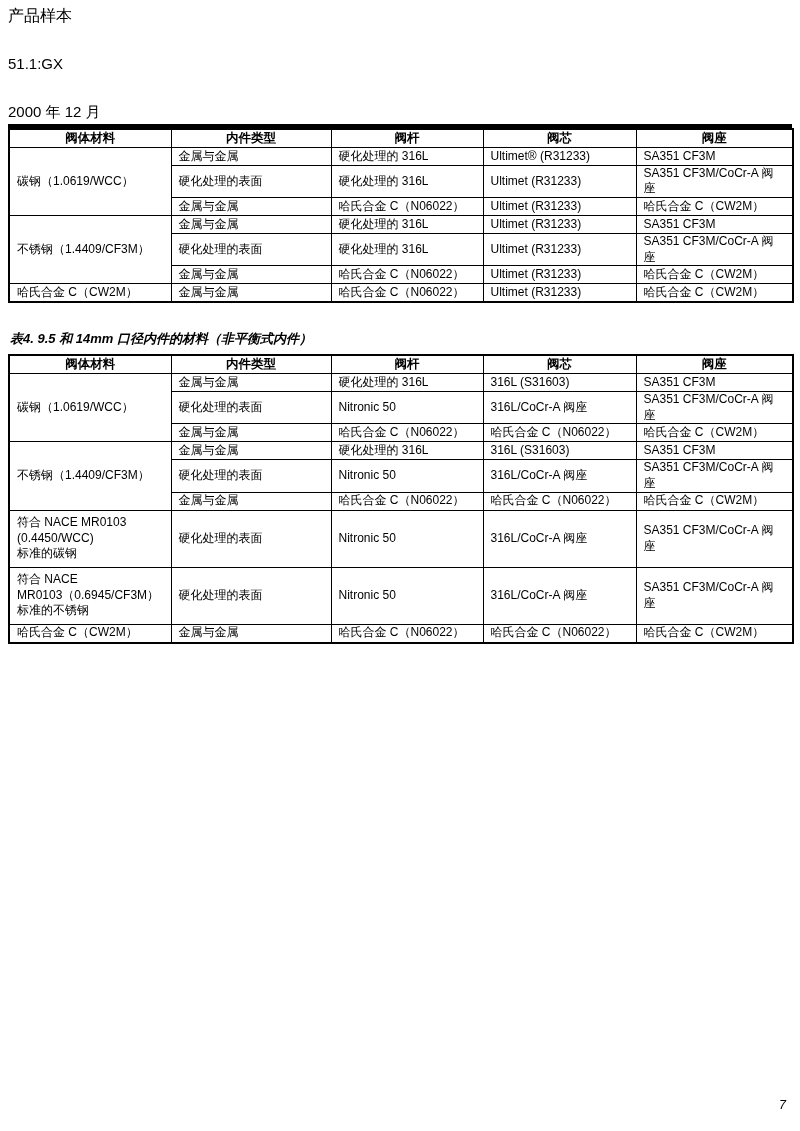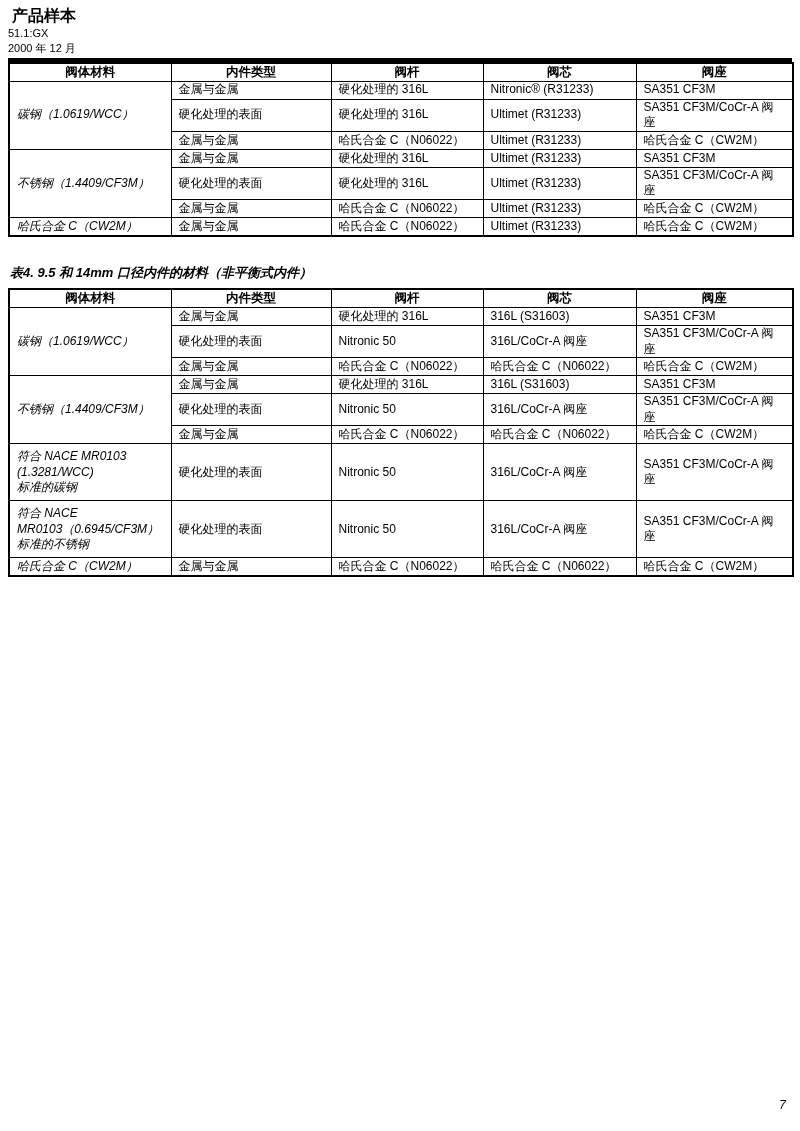--- a/index.html
+++ b/index.html
@@ -5,22 +5,22 @@
   html,body{margin:0;padding:0;background:#fff;}
   body{
     width:800px;height:1131px;position:relative;overflow:hidden;
     font-family:"Liberation Sans","DejaVu Sans",sans-serif;color:#000;
   }
   .page{padding:6px 8px 0 8px;}
 
   
   .masthead{display:flex;justify-content:space-between;align-items:flex-end;}
   .mast-left{line-height:1.28;}
-  .doc-type{font-size:16px;font-weight:bold;text-align:right;}
-  .doc-number,.doc-date{font-size:11px;}
+  .doc-type{font-size:16px;font-weight:normal;}
+  .doc-number,.doc-date{font-size:15px;margin-top:28px;}
   .doc-title{font-size:28px;font-weight:bold;letter-spacing:0.5px;white-space:nowrap;}
   .rule{height:4px;background:#000;margin-top:3px;}
 
   
   .tbl-caption{
     font-size:13px;font-weight:bold;font-style:italic;
     margin:27px 0 6px 2px;
   }
   .tbl-caption.second{}
 
@@ -30,21 +30,21 @@
     border:2px solid #000;font-size:12px;
   }
   table.mat th,table.mat td{
     border:1px solid #000;padding:0 7px;vertical-align:middle;
     overflow:hidden;
   }
   table.mat th{
     height:17px;font-size:12.5px;font-weight:bold;text-align:center;padding:0 12px;
   }
   table.mat td{height:17px;line-height:1.3;}
-  td.mat-cell{white-space:pre-line;line-height:1.45;font-style:italic;}
+  td.mat-cell{white-space:pre-line;line-height:1.45;}
   td.mat-indent{padding-left:40px;}
   tr.tall td{height:56px;}
   .c-material{width:162px;}
   .c-type{width:160px;}
   .c-stem{width:152px;}
   .c-plug{width:153px;}
   .c-seat{width:157px;}
 
   
   .page-number{
@@ -82,21 +82,21 @@
         <th>阀杆</th>
         <th>阀芯</th>
         <th>阀座</th>
       </tr>
     </thead>
     <tbody>
       <tr>
         <td rowspan="3" class="mat-cell mat-indent">碳钢（1.0619/WCC）</td>
         <td>金属与金属</td>
         <td>硬化处理的 316L</td>
-        <td>Nitronic® (R31233)</td>
+        <td>Ultimet® (R31233)</td>
         <td>SA351 CF3M</td>
       </tr>
       <tr>
         <td>硬化处理的表面</td>
         <td>硬化处理的 316L</td>
         <td>Ultimet (R31233)</td>
         <td>SA351 CF3M/CoCr-A 阀座</td>
       </tr>
       <tr>
         <td>金属与金属</td>
@@ -186,21 +186,21 @@
         <td>SA351 CF3M/CoCr-A 阀座</td>
       </tr>
       <tr>
         <td>金属与金属</td>
         <td>哈氏合金 C（N06022）</td>
         <td>哈氏合金 C（N06022）</td>
         <td>哈氏合金 C（CW2M）</td>
       </tr>
       <tr class="tall">
         <td class="mat-cell">符合 NACE MR0103
-(1.3281/WCC)
+(0.4450/WCC)
 标准的碳钢</td>
         <td>硬化处理的表面</td>
         <td>Nitronic 50</td>
         <td>316L/CoCr-A 阀座</td>
         <td>SA351 CF3M/CoCr-A 阀座</td>
       </tr>
       <tr class="tall">
         <td class="mat-cell">符合 NACE
 MR0103（0.6945/CF3M）
 标准的不锈钢</td>

